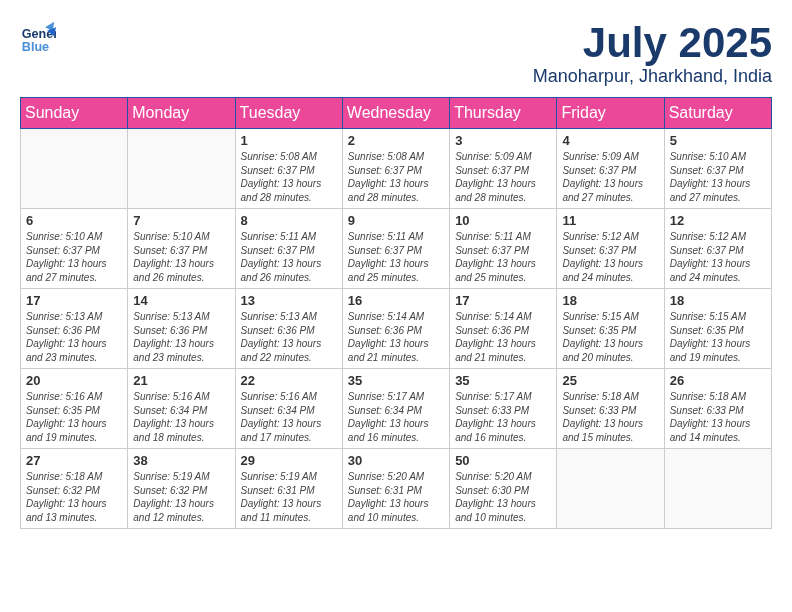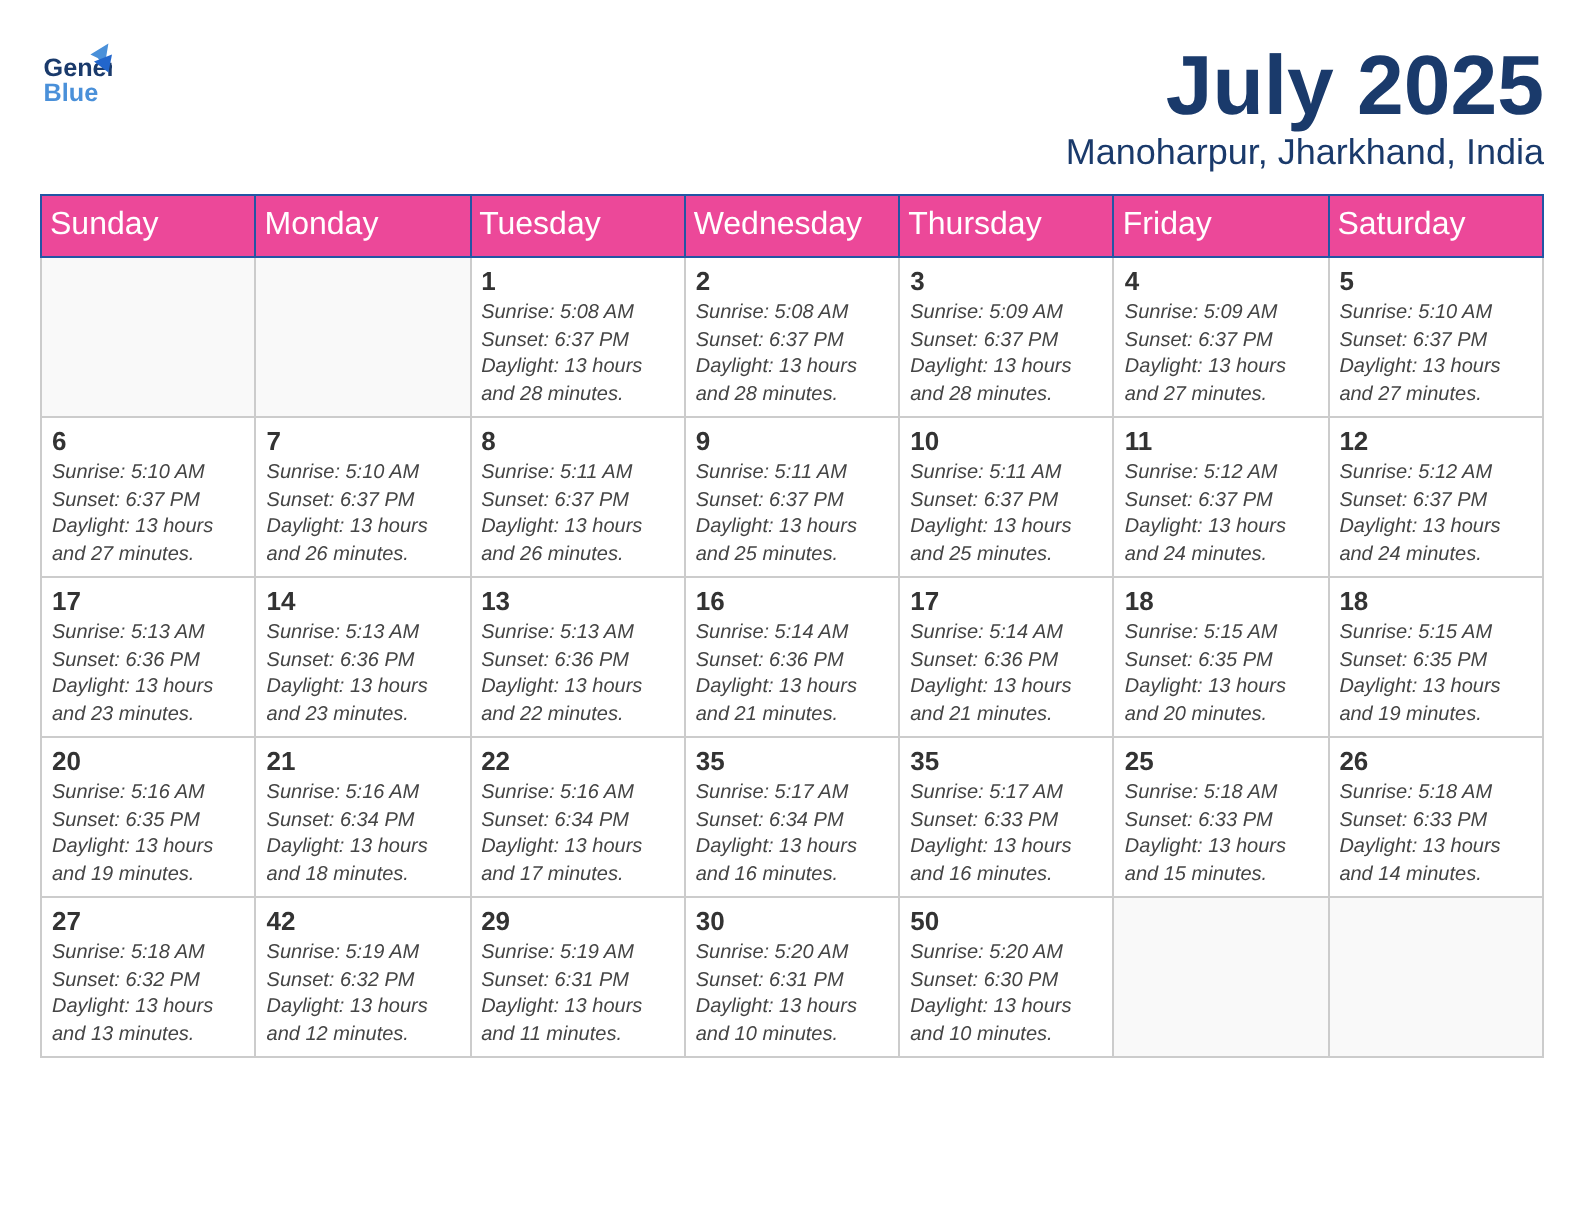--- a/index.html
+++ b/index.html
@@ -229,21 +229,21 @@
           <div class="day-num">26</div>
           <div class="day-info">Sunrise: 5:18 AM<br>Sunset: 6:33 PM<br>Daylight: 13 hours<br>and 14 minutes.</div>
         </td>
       </tr>
       <tr>
         <td>
           <div class="day-num">27</div>
           <div class="day-info">Sunrise: 5:18 AM<br>Sunset: 6:32 PM<br>Daylight: 13 hours<br>and 13 minutes.</div>
         </td>
         <td>
-          <div class="day-num">42</div>
+          <div class="day-num">38</div>
           <div class="day-info">Sunrise: 5:19 AM<br>Sunset: 6:32 PM<br>Daylight: 13 hours<br>and 12 minutes.</div>
         </td>
         <td>
           <div class="day-num">29</div>
           <div class="day-info">Sunrise: 5:19 AM<br>Sunset: 6:31 PM<br>Daylight: 13 hours<br>and 11 minutes.</div>
         </td>
         <td>
           <div class="day-num">30</div>
           <div class="day-info">Sunrise: 5:20 AM<br>Sunset: 6:31 PM<br>Daylight: 13 hours<br>and 10 minutes.</div>
         </td>

